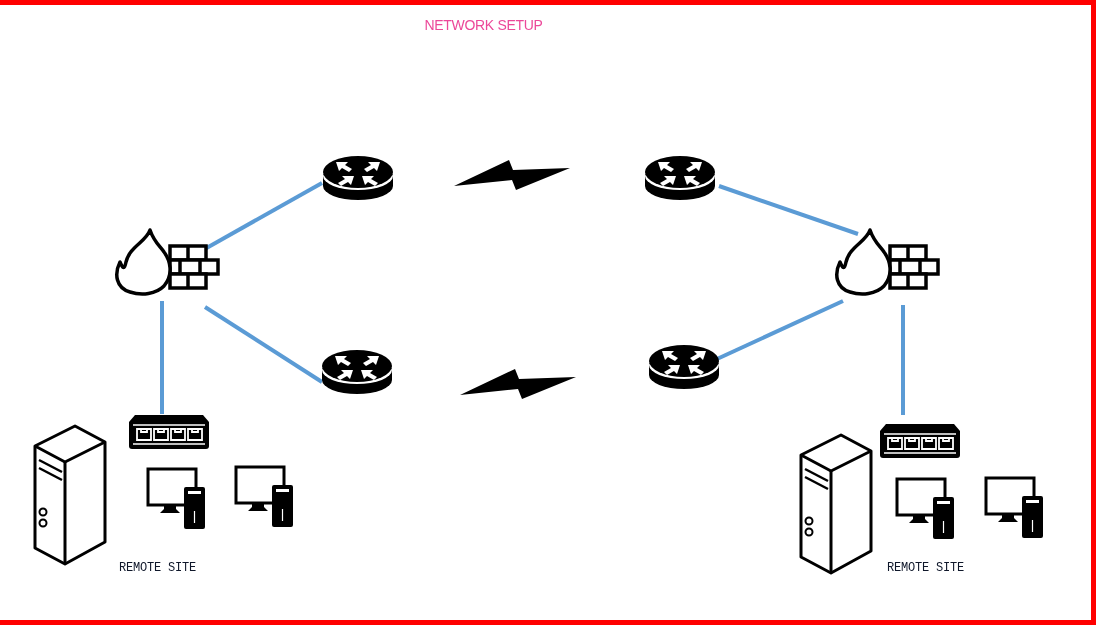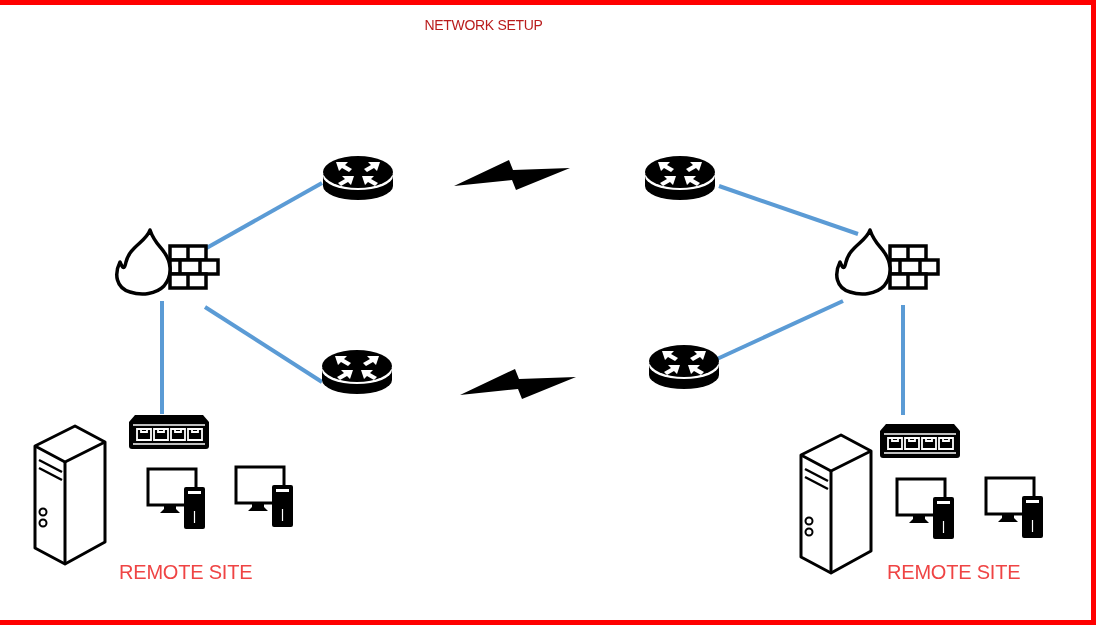--- a/index.html
+++ b/index.html
@@ -8,26 +8,26 @@
       position: absolute; left: 0; top: 0; width: 1096px; height: 625px;
       box-sizing: border-box;
       border-top: 5px solid #ff0000;
       border-right: 5px solid #ff0000;
       border-bottom: 5px solid #ff0000;
       border-left: none;
       background: #ffffff;
     }
     .title {
       position: absolute; left: 0; width: 967px; top: 17px;
-      text-align: center; font-size: 14px; color: #b91c1c; letter-spacing: -0.3px;
+      text-align: center; font-size: 14px; color: #ec4899; letter-spacing: -0.3px;
       font-family: "Liberation Sans", sans-serif;
     }
     .site-label {
-      position: absolute; font-size: 20px; color: #ef4444; letter-spacing: -0.2px;
-      font-family: Liberation Sans, sans-serif;
+      position: absolute; font-size: 12px; color: #0f172a; letter-spacing: -0.2px;
+      font-family: Liberation Mono, monospace;
     }
     #site-label-left { left: 119px; top: 561px; }
     #site-label-right { left: 887px; top: 561px; }
     svg.diagram { position: absolute; left: 0; top: 0; }
   </style>
 </head>
 <body>
 
 <div class="frame"></div>
 

